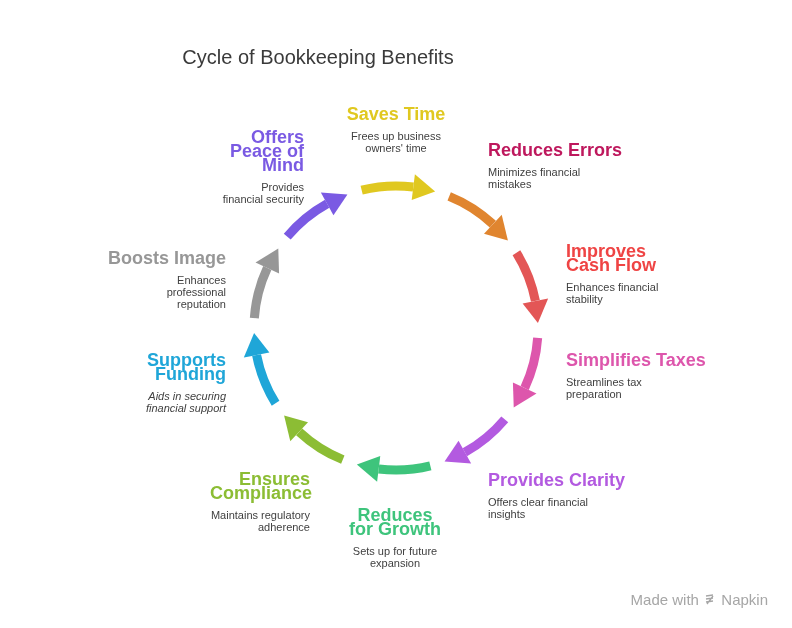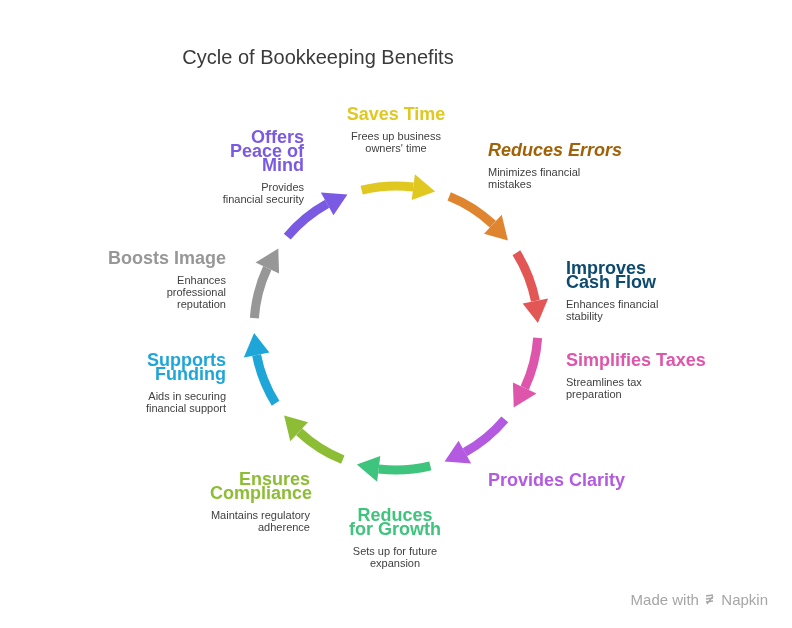--- a/index.html
+++ b/index.html
@@ -62,45 +62,46 @@
       <path d="M287.2216890771051,236.7241594245114 A142,142 0 0 1 327.1570339250202,203.80400158620577" stroke="#7a5ae3" stroke-width="9" fill="none"></path>
       <polygon points="320.8545088618178,192.43394539339363 333.45955898822257,215.17405777901791 347.43313964775496,194.56364784840105" fill="#7a5ae3"></polygon>
     </g>
   </svg>
 
 <div class="item center" style="left:326px;top:107px;">
   <div class="t" style="color: rgb(224, 200, 32);">Saves Time</div>
   <div class="d" style="width:100px;margin-left:20px;">Frees up business owners' time</div>
 </div>
 <div class="item" style="left:488px;top:143px;">
-  <div class="t" style="color: #a16207; font-style: italic;">Reduces Errors</div>
+  <div class="t" style="color: #be185d;">Reduces Errors</div>
   <div class="d" style="width:100px">Minimizes financial mistakes</div>
 </div>
 <div class="item" style="left:566px;top:244px;width:100px;">
-  <div class="t" style="color: #0c4a6e; margin-top: 17px;">Improves Cash Flow</div>
+  <div class="t" style="color: #ef4444;">Improves Cash Flow</div>
   <div class="d" style="width:100px">Enhances financial stability</div>
 </div>
 <div class="item" style="left:566px;top:353px;">
   <div class="t" style="color: rgb(221, 86, 172);">Simplifies Taxes</div>
   <div class="d" style="width:90px">Streamlines tax preparation</div>
 </div>
 <div class="item" style="left:488px;top:473px;">
   <div class="t" style="color: rgb(179, 90, 224);">Provides Clarity</div>
+  <div class="d" style="width:105px">Offers clear financial insights</div>
 </div>
 <div class="item center" style="left:345px;top:508px;width:100px;">
   <div class="t" style="color: rgb(62, 196, 124);">Reduces for Growth</div>
   <div class="d">Sets up for future expansion</div>
 </div>
 <div class="item left" style="left:210px;top:472px;width:100px;">
   <div class="t" style="color: rgb(140, 189, 52);">Ensures Compliance</div>
   <div class="d">Maintains regulatory adherence</div>
 </div>
 <div class="item left" style="left:86px;top:353px;">
   <div class="t" style="color: rgb(31, 166, 216);">Supports Funding</div>
-  <div class="d" style="width:95px;margin-left:45px;">Aids in securing financial support</div>
+  <div class="d" style="width:95px;margin-left:45px;font-style:italic;">Aids in securing financial support</div>
 </div>
 <div class="item left" style="left:86px;top:251px;">
   <div class="t" style="color: rgb(151, 151, 151);">Boosts Image</div>
   <div class="d" style="width:110px;margin-left:30px;">Enhances professional reputation</div>
 </div>
 <div class="item left" style="left:194px;top:130px;width:110px;">
   <div class="t" style="color: rgb(122, 90, 227);">Offers Peace of Mind</div>
   <div class="d" style="width:85px;margin-left:25px;">Provides financial security</div>
 </div>
 

